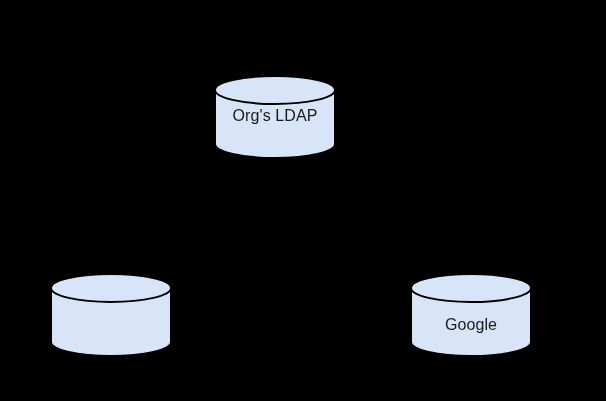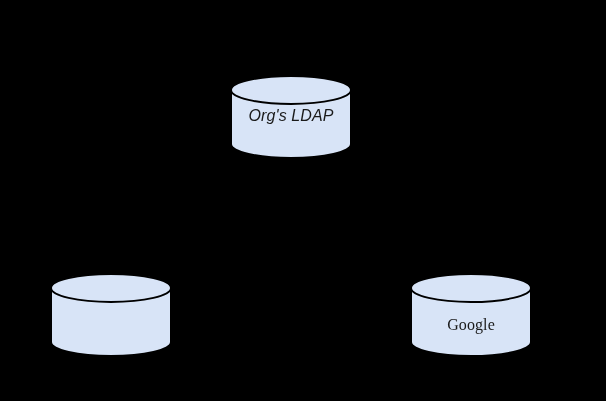--- a/index.html
+++ b/index.html
@@ -13,21 +13,21 @@
     height: 401px;
     background: #000000;
     overflow: hidden;
     font-family: "Liberation Sans", "DejaVu Sans", sans-serif;
   }
   .node {
     position: absolute;
     width: 122px;
     height: 84px;
   }
-  #node-ldap   { left: 230px; top: 75px; font-style: italic;  }
+  #node-ldap   { left: 214px; top: 75px;  }
   #node-emm    { left: 50px;  top: 273px; }
   #node-google { left: 410px; top: 273px; }
   .node svg {
     position: absolute;
     left: 0; top: 0;
     width: 122px;
     height: 84px;
     overflow: visible;
   }
   .node .label {
@@ -39,21 +39,20 @@
     font-size: 16px;
     line-height: 26px;
     color: #1a1a1a;
     letter-spacing: 0.1px;
   }
   .label .line {
     height: 26px;
   }
   #node-google .label {
     margin-top: 11px;
-    font-family: Liberation Serif, serif;
   }
 </style>
 </head>
 <body>
 
 <div id="canvas">
 
   <div class="node" id="node-ldap">
     <svg viewBox="0 0 122 84" aria-hidden="true">
       <path d="M1 15 L1 69 A60 14 0 0 0 121 69 L121 15" stroke="#000000" stroke-width="2" fill="#d8e4f7"></path>

